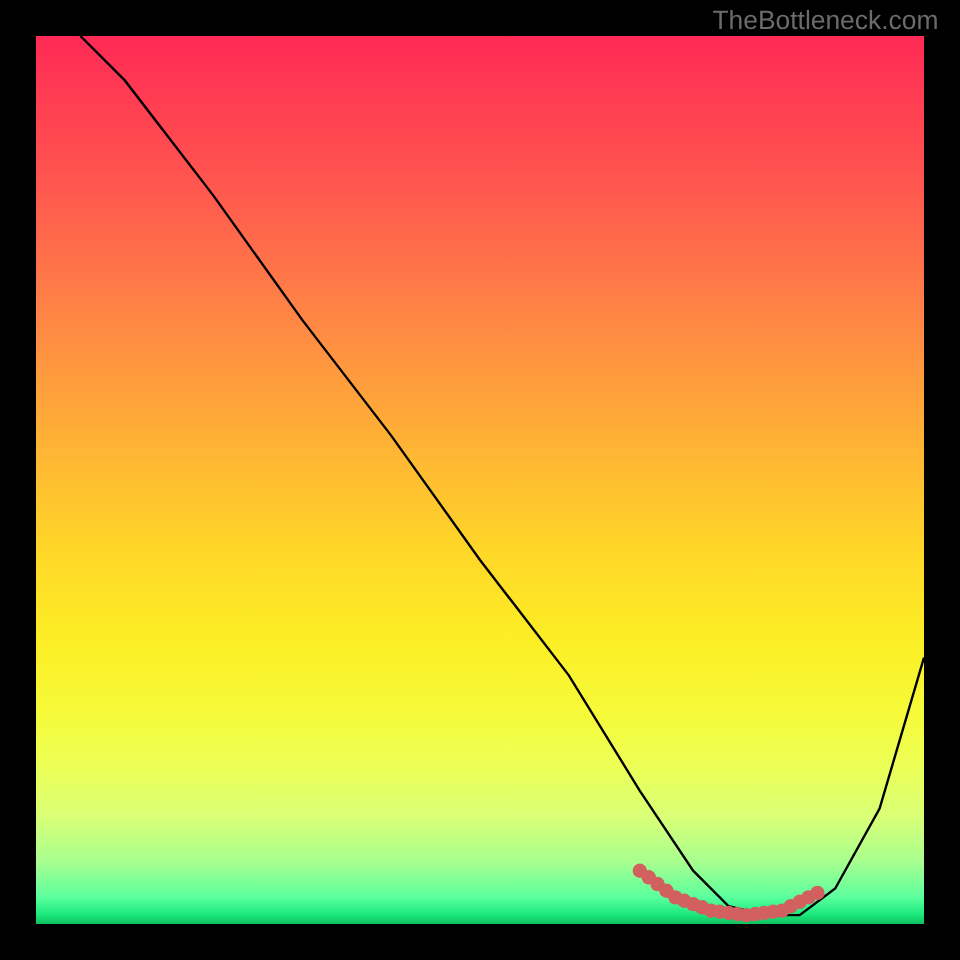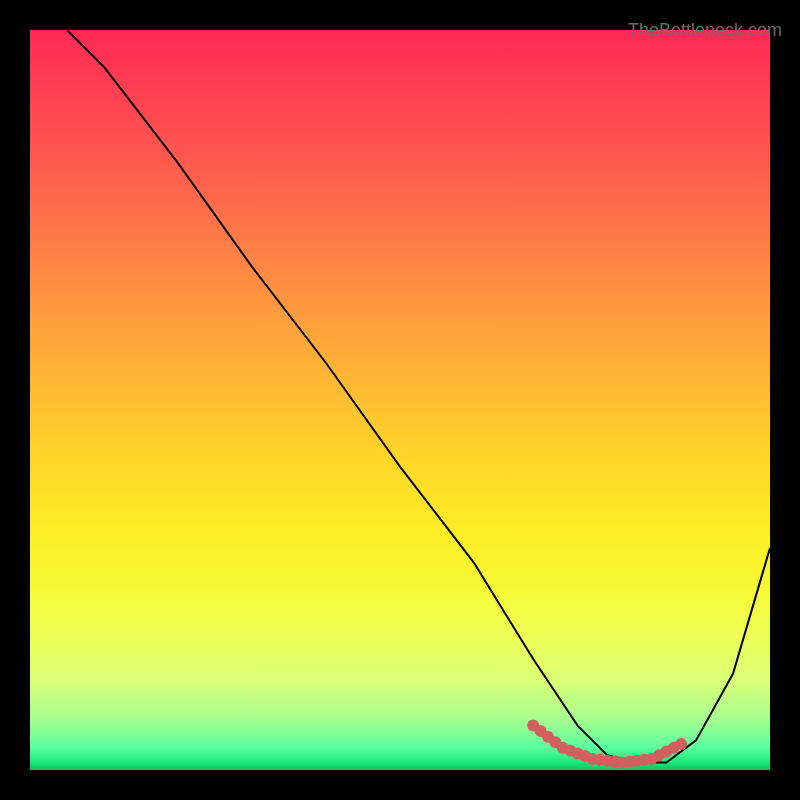--- a/index.html
+++ b/index.html
@@ -5,24 +5,24 @@
   * { margin: 0; padding: 0; box-sizing: border-box; }
   body {
     width: 800px;
     height: 800px;
     background: #000;
     position: relative;
     font-family: Arial, sans-serif;
   }
   .watermark {
     position: absolute;
-    top: 20px;
+    top: 4px;
     right: 18px;
     color: #6b6b6b;
-    font-size: 18px;
+    font-size: 22px;
     font-weight: 500;
     z-index: 10;
   }
   .plot-area {
     position: absolute;
     left: 30px;
     top: 30px;
     width: 740px;
     height: 740px;
   }

